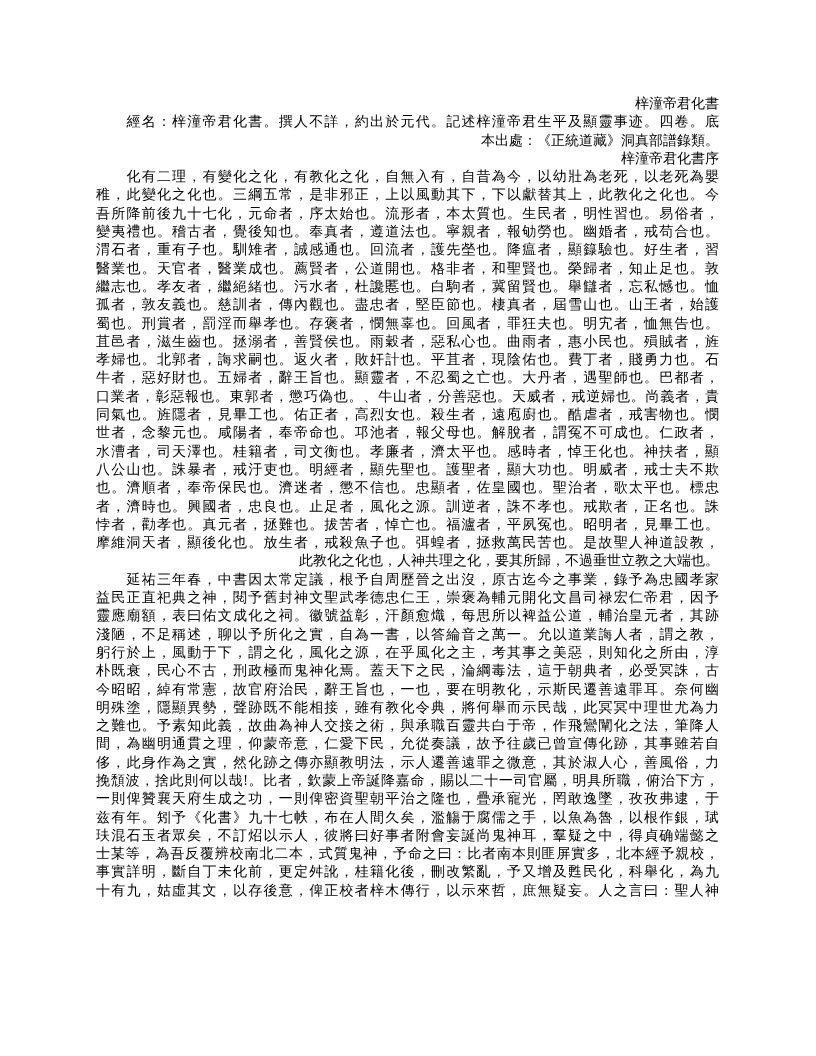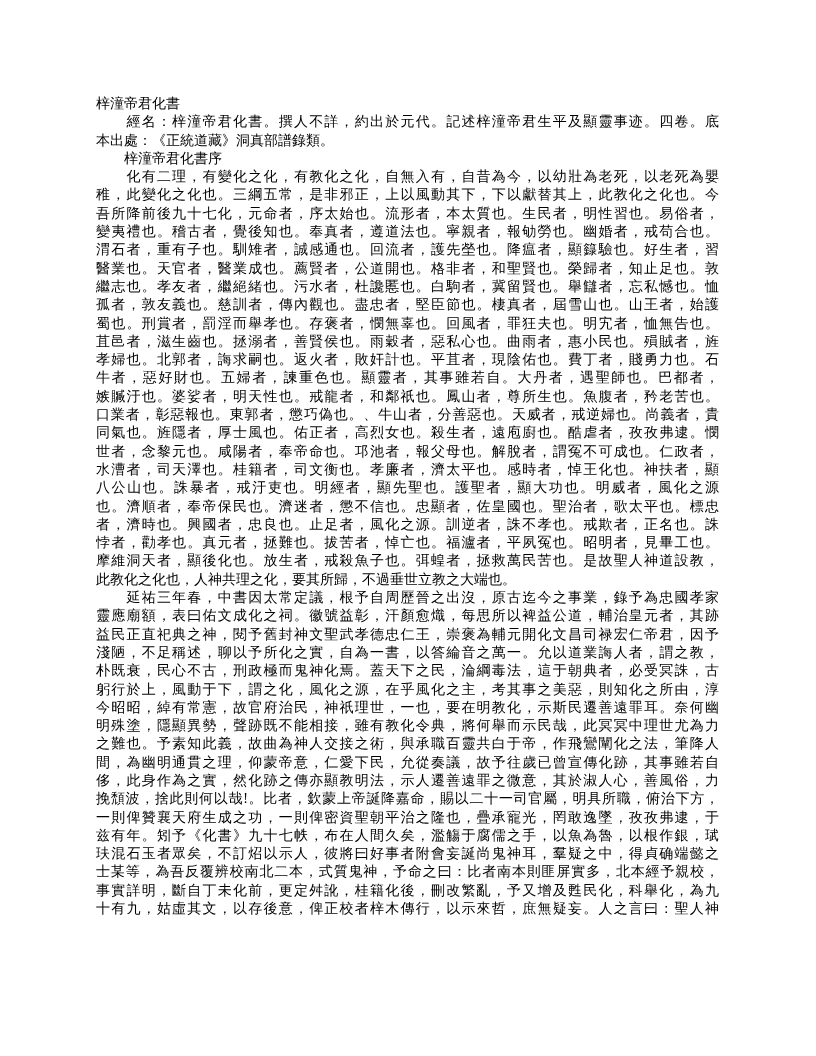--- a/index.html
+++ b/index.html
@@ -22,20 +22,21 @@
     color: #000000;
     font-family: "Liberation Serif", "DejaVu Serif", serif;
     font-size: 14px;
     line-height: 18.3px;
     text-rendering: optimizeLegibility;
   }
   .line {
     white-space: pre-wrap;
     overflow: hidden;
     max-height: 18.3px;
+    text-align: right;
   }
   .line.just {
     text-align: justify;
     text-align-last: justify;
   }
 </style>
 </head>
 <body>
 
 <div class="page">
@@ -48,39 +49,38 @@
       <div class="line just">稚，此變化之化也。三綱五常，是非邪正，上以風動其下，下以獻替其上，此教化之化也。今</div>
       <div class="line just">吾所降前後九十七化，元命者，序太始也。流形者，本太質也。生民者，明性習也。易俗者，</div>
       <div class="line just">變夷禮也。稽古者，覺後知也。奉真者，遵道法也。寧親者，報劬勞也。幽婚者，戒苟合也。</div>
       <div class="line just">渭石者，重有子也。馴雉者，誠感通也。回流者，護先塋也。降瘟者，顯籙驗也。好生者，習</div>
       <div class="line just">醫業也。天官者，醫業成也。薦賢者，公道開也。格非者，和聖賢也。榮歸者，知止足也。敦</div>
       <div class="line just">繼志也。孝友者，繼絕緒也。污水者，杜讒慝也。白駒者，冀留賢也。舉讎者，忘私憾也。恤</div>
       <div class="line just">孤者，敦友義也。慈訓者，傳內觀也。盡忠者，堅臣節也。棲真者，屆雪山也。山王者，始護</div>
       <div class="line just">蜀也。刑賞者，罰淫而舉孝也。存褒者，憫無辜也。回風者，罪狂夫也。明宄者，恤無告也。</div>
       <div class="line just">苴邑者，滋生齒也。拯溺者，善賢侯也。雨穀者，惡私心也。曲雨者，惠小民也。殞賊者，旌</div>
       <div class="line just">孝婦也。北郭者，誨求嗣也。返火者，敗奸計也。平苴者，現陰佑也。費丁者，賤勇力也。石</div>
-      <div class="line just">牛者，惡好財也。五婦者，諫重色也。顯靈者，其事雖若自。大丹者，遇聖師也。巴都者，</div>
-      <div class="line just">嫉贓汙也。婆娑者，明天性也。戒龍者，和鄰祇也。鳳山者，尊所生也。魚腹者，矜老苦也。</div>
+      <div class="line just">牛者，惡好財也。五婦者，辭王旨也。顯靈者，不忍蜀之亡也。大丹者，遇聖師也。巴都者，</div>
       <div class="line just">口業者，彰惡報也。東郭者，懲巧偽也。、牛山者，分善惡也。天威者，戒逆婦也。尚義者，貴</div>
-      <div class="line just">同氣也。旌隱者，厚士風也。佑正者，高烈女也。殺生者，遠庖廚也。酷虐者，孜孜弗逮。憫</div>
+      <div class="line just">同氣也。旌隱者，見畢工也。佑正者，高烈女也。殺生者，遠庖廚也。酷虐者，戒害物也。憫</div>
       <div class="line just">世者，念黎元也。咸陽者，奉帝命也。邛池者，報父母也。解脫者，謂冤不可成也。仁政者，</div>
       <div class="line just">水漕者，司天澤也。桂籍者，司文衡也。孝廉者，濟太平也。感時者，悼王化也。神扶者，顯</div>
-      <div class="line just">八公山也。誅暴者，戒汙吏也。明經者，顯先聖也。護聖者，顯大功也。明威者，風化之源</div>
+      <div class="line just">八公山也。誅暴者，戒汙吏也。明經者，顯先聖也。護聖者，顯大功也。明威者，戒士夫不欺</div>
       <div class="line just">也。濟順者，奉帝保民也。濟迷者，懲不信也。忠顯者，佐皇國也。聖治者，歌太平也。標忠</div>
       <div class="line just">者，濟時也。興國者，忠良也。止足者，風化之源。訓逆者，誅不孝也。戒欺者，正名也。誅</div>
       <div class="line just">悖者，勸孝也。真元者，拯難也。拔苦者，悼亡也。福瀘者，平夙冤也。昭明者，見畢工也。</div>
       <div class="line just">摩維洞天者，顯後化也。放生者，戒殺魚子也。弭蝗者，拯救萬民苦也。是故聖人神道設教，</div>
       <div class="line">此教化之化也，人神共理之化，要其所歸，不過垂世立教之大端也。</div>
       <div class="line just">　　延祐三年春，中書因太常定議，根予自周歷晉之出沒，原古迄今之事業，錄予為忠國孝家</div>
+      <div class="line just">益民正直祀典之神，閱予舊封神文聖武孝德忠仁王，崇褒為輔元開化文昌司禄宏仁帝君，因予</div>
       <div class="line just">靈應廟額，表曰佑文成化之祠。徽號益彰，汗顏愈熾，每思所以裨益公道，輔治皇元者，其跡</div>
-      <div class="line just">益民正直祀典之神，閱予舊封神文聖武孝德忠仁王，崇褒為輔元開化文昌司禄宏仁帝君，因予</div>
       <div class="line just">淺陋，不足稱述，聊以予所化之實，自為一書，以答綸音之萬一。允以道業誨人者，謂之教，</div>
+      <div class="line just">躬行於上，風動于下，謂之化，風化之源，在乎風化之主，考其事之美惡，則知化之所由，淳</div>
       <div class="line just">朴既衰，民心不古，刑政極而鬼神化焉。蓋天下之民，淪綱毒法，這于朝典者，必受冥誅，古</div>
-      <div class="line just">躬行於上，風動于下，謂之化，風化之源，在乎風化之主，考其事之美惡，則知化之所由，淳</div>
-      <div class="line just">今昭昭，綽有常憲，故官府治民，神祇理世，一也，要在明教化，示斯民遷善遠罪耳。奈何幽</div>
+      <div class="line just">今昭昭，綽有常憲，故官府治民，辭王旨也，一也，要在明教化，示斯民遷善遠罪耳。奈何幽</div>
       <div class="line just">明殊塗，隱顯異勢，聲跡既不能相接，雖有教化令典，將何舉而示民哉，此冥冥中理世尤為力</div>
       <div class="line just">之難也。予素知此義，故曲為神人交接之術，與承職百靈共白于帝，作飛鸞闡化之法，筆降人</div>
       <div class="line just">間，為幽明通貫之理，仰蒙帝意，仁愛下民，允從奏議，故予往歲已曾宣傳化跡，其事雖若自</div>
       <div class="line just">侈，此身作為之實，然化跡之傳亦顯教明法，示人遷善遠罪之微意，其於淑人心，善風俗，力</div>
       <div class="line just">挽頹波，捨此則何以哉!。比者，欽蒙上帝誕降嘉命，賜以二十一司官屬，明具所職，俯治下方，</div>
       <div class="line just">一則俾贊襄天府生成之功，一則俾密資聖朝平治之隆也，疊承寵光，罔敢逸墜，孜孜弗逮，于</div>
       <div class="line just">兹有年。矧予《化書》九十七帙，布在人間久矣，濫觴于腐儒之手，以魚為魯，以根作銀，珷</div>
       <div class="line just">玞混石玉者眾矣，不訂炤以示人，彼將曰好事者附會妄誕尚鬼神耳，羣疑之中，得貞确端懿之</div>
       <div class="line just">士某等，為吾反覆辨校南北二本，式質鬼神，予命之曰：比者南本則匪屏實多，北本經予親校，</div>
       <div class="line just">事實詳明，斷自丁未化前，更定舛訛，桂籍化後，刪改繁亂，予又增及甦民化，科舉化，為九</div>

